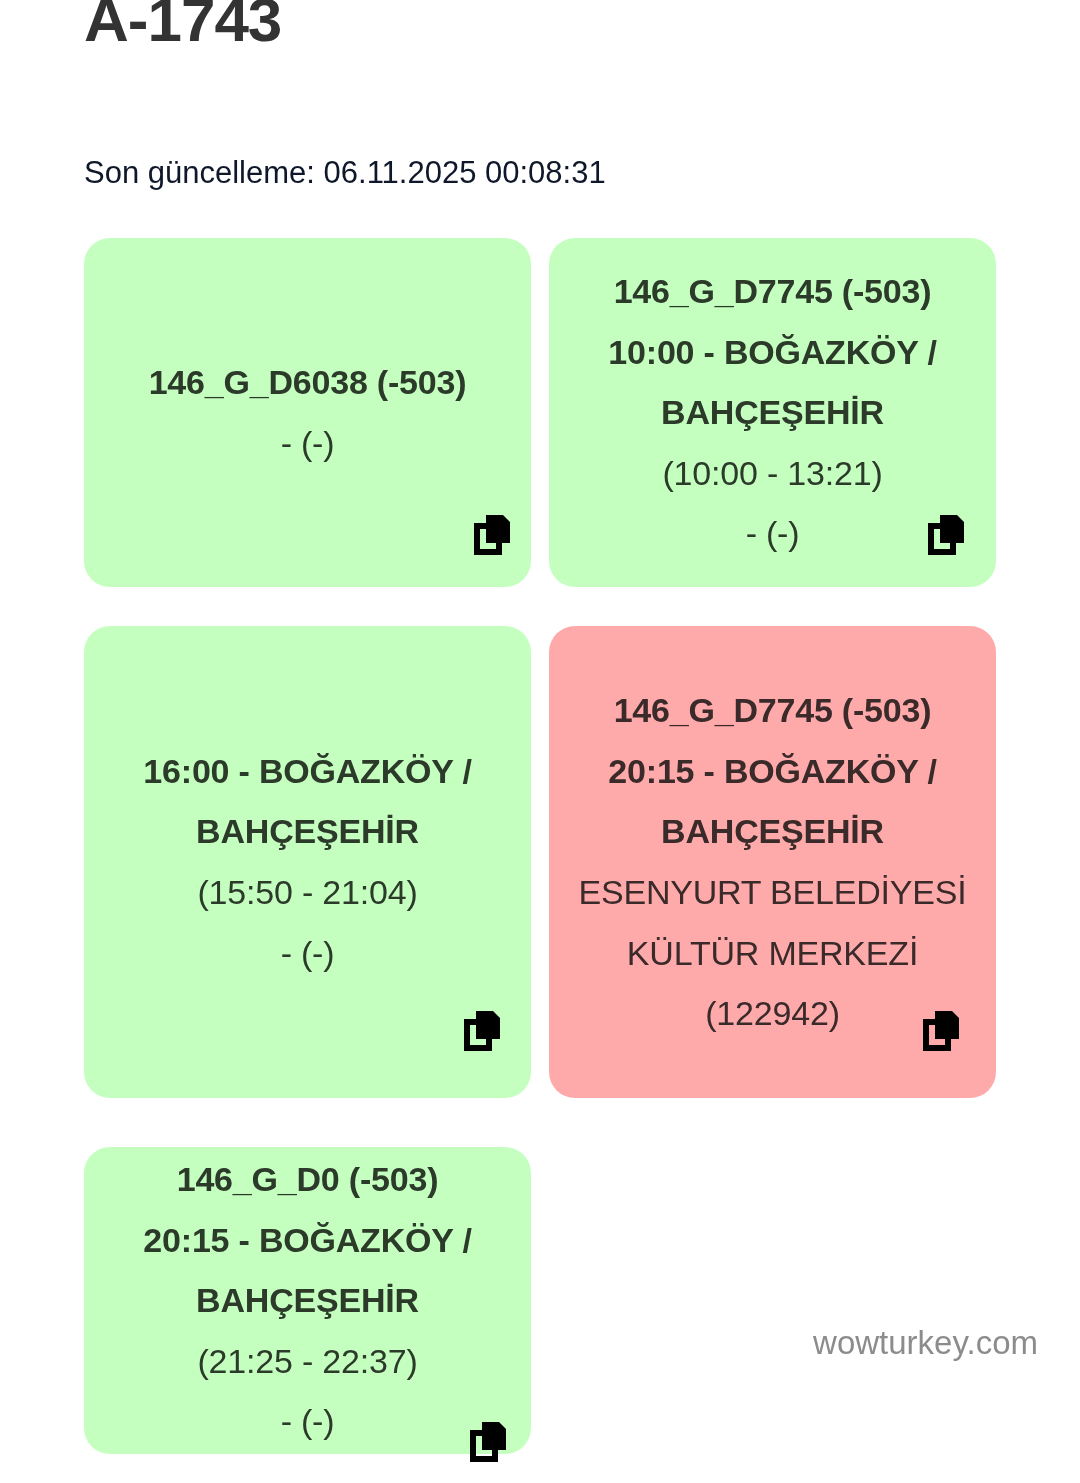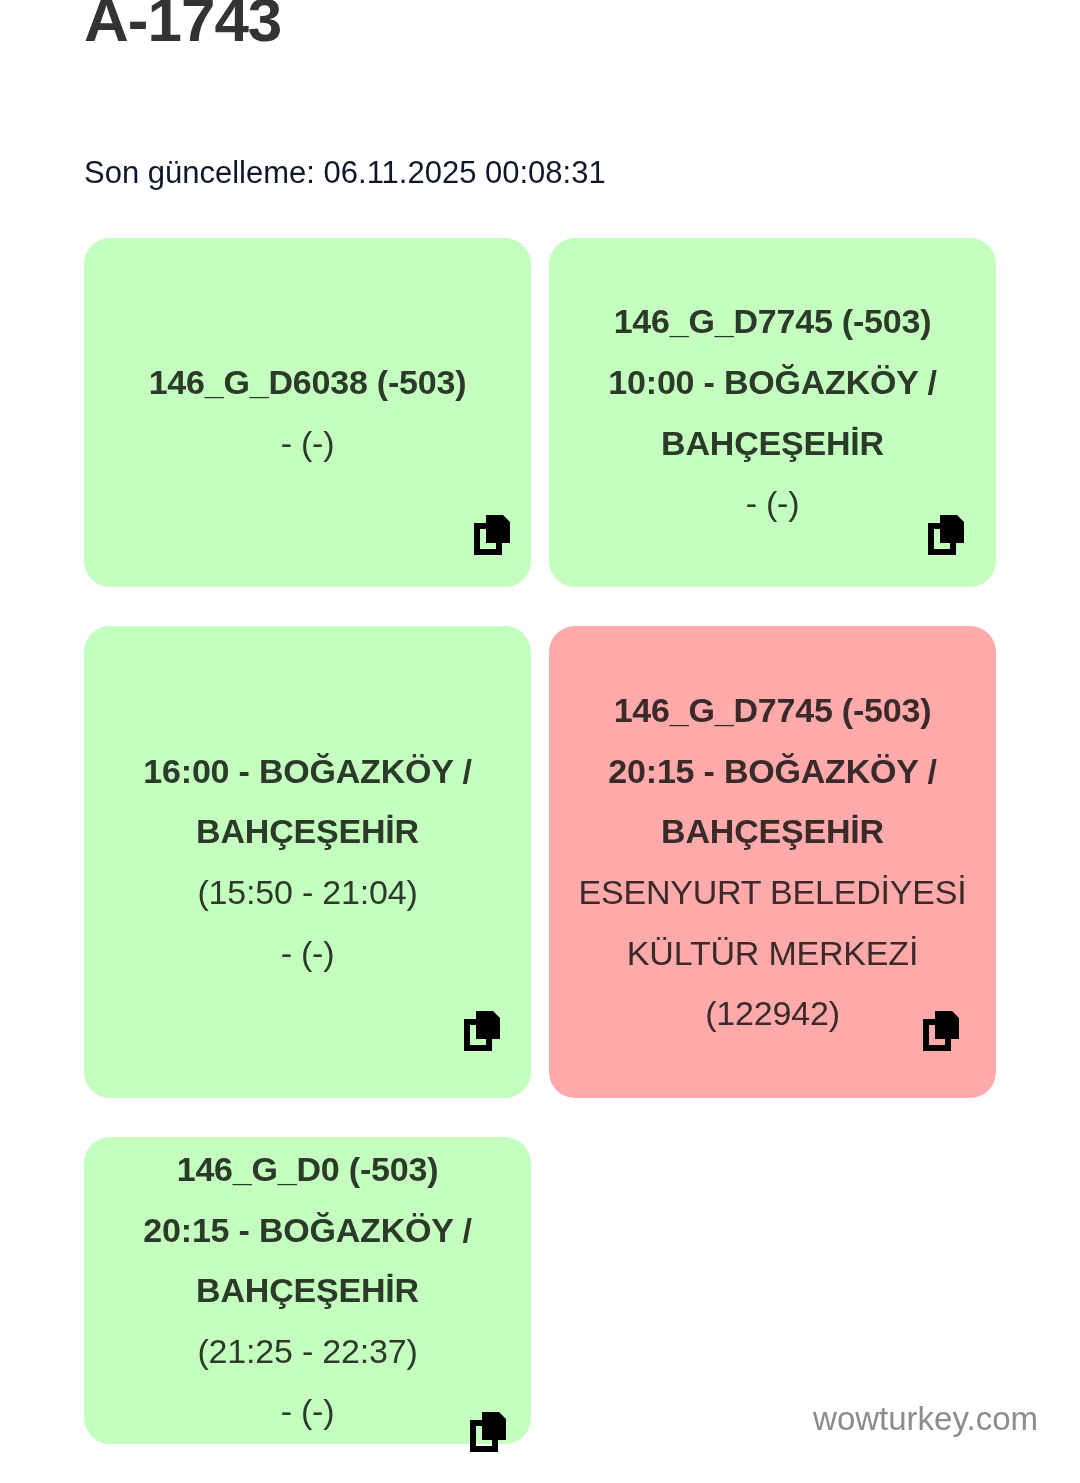--- a/index.html
+++ b/index.html
@@ -73,21 +73,21 @@
     color: #2c3a2a;
   }
 
   .card.status-late {
     background: #ffaaaa;
     color: #3b2a2a;
   }
 
   .card.h-short { height: 349px; }
   .card.h-tall  { height: 472px; }
-  .card.h-mid   { height: 307px; }
+  .card.h-mid   { height: 307px; margin-top: 10px; }
 
   .card-line {
     font-size: 34px;
     line-height: 1.78;
     white-space: pre-line;
     letter-spacing: -0.2px;
   }
   .card-line.bold {
     font-weight: 700;
   }
@@ -98,21 +98,21 @@
   .copy-icon {
     position: absolute;
     width: 40px;
     height: 44px;
   }
   .copy-icon svg { display: block; width: 100%; height: 100%; }
 
   .watermark {
     position: absolute;
     right: 42px;
-    top: 1400px;
+    top: 1324px;
     font-size: 33px;
     font-weight: 400;
     color: #8c8c8c;
     letter-spacing: 0px;
     white-space: nowrap;
     text-align: right;
   }
 </style>
 </head>
 <body>
@@ -132,20 +132,21 @@
         <svg viewBox="0 0 40 44" xmlns="http://www.w3.org/2000/svg">
           <path d="M2 10 H17 V16 H8 V36 H24 V30 H30 V42 H2 Z" fill="#000000"></path>
           <path d="M14 2 H31 L38 9 V30 H14 Z" fill="#000000"></path>
         </svg>
       </span>
     </div>
 
     <div class="card status-ok h-short">
       <div class="card-line bold">146_G_D7745 (-503)</div>
       <div class="card-line bold">10:00 - BOĞAZKÖY / BAHÇEŞEHİR</div>
+      <div class="card-line reg">(10:00 - 13:21)</div>
       <div class="card-line reg">- (-)</div>
       <span class="copy-icon" style="left:377px; top:275px;">
         <svg viewBox="0 0 40 44" xmlns="http://www.w3.org/2000/svg">
           <path d="M2 10 H17 V16 H8 V36 H24 V30 H30 V42 H2 Z" fill="#000000"></path>
           <path d="M14 2 H31 L38 9 V30 H14 Z" fill="#000000"></path>
         </svg>
       </span>
     </div>
 
     <div class="card status-ok h-tall">

